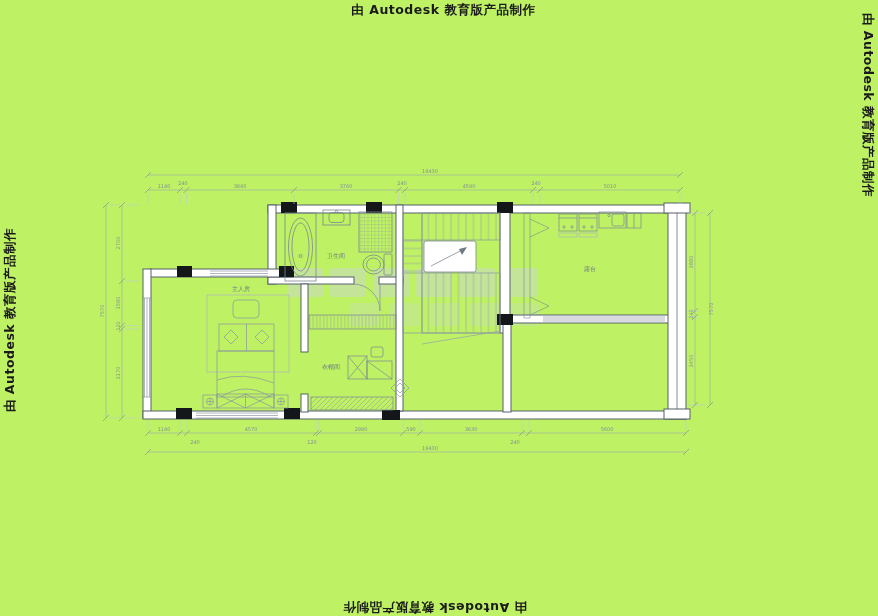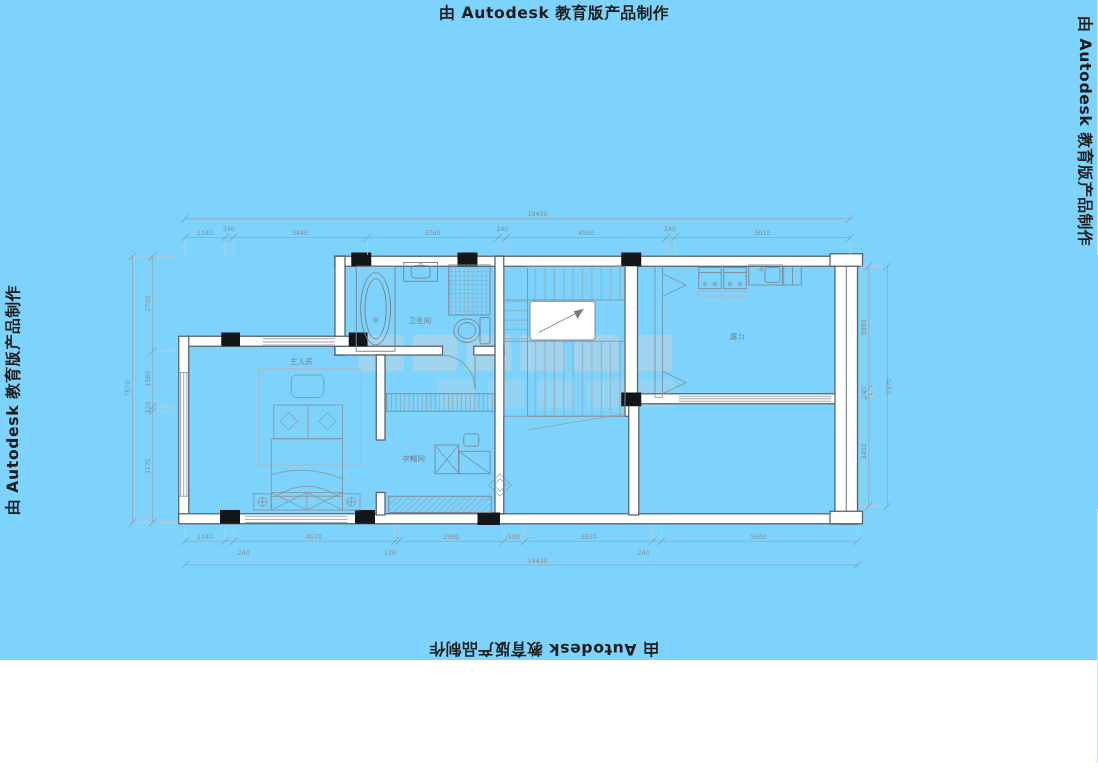--- a/index.html
+++ b/index.html
@@ -1,16 +1,16 @@
 <!DOCTYPE html>
 <html><head>
 <meta charset="utf-8">
 <style>
   html,body{margin:0;padding:0;background:#ffffff;}
-  .canvas{position:relative;width:878px;height:528px;background:#7dd3fc;overflow:hidden;
+  .canvas{position:relative;width:878px;height:616px;background:#bef264;overflow:hidden;
           font-family:"DejaVu Sans",sans-serif;}
   .wm{position:absolute;color:#1b1b1b;font-weight:bold;font-size:12.5px;letter-spacing:.5px;
       white-space:nowrap;font-family:"DejaVu Sans",sans-serif;}
   .wm-top{top:2px;left:50.5%;transform:translateX(-50%);}
   .wm-bottom{bottom:1px;left:49.5%;transform:translateX(-50%) rotate(180deg);}
   .wm-left{left:2px;top:412px;transform-origin:0 0;transform:rotate(-90deg);}
   .wm-right{right:2px;top:197px;transform-origin:100% 0;transform:rotate(90deg);}
   svg text{font-family:"DejaVu Sans",sans-serif;}
   .dimtxt{font-size:5px;fill:#848f98;}
   .roomtxt{font-size:6px;fill:#6e7a84;}

